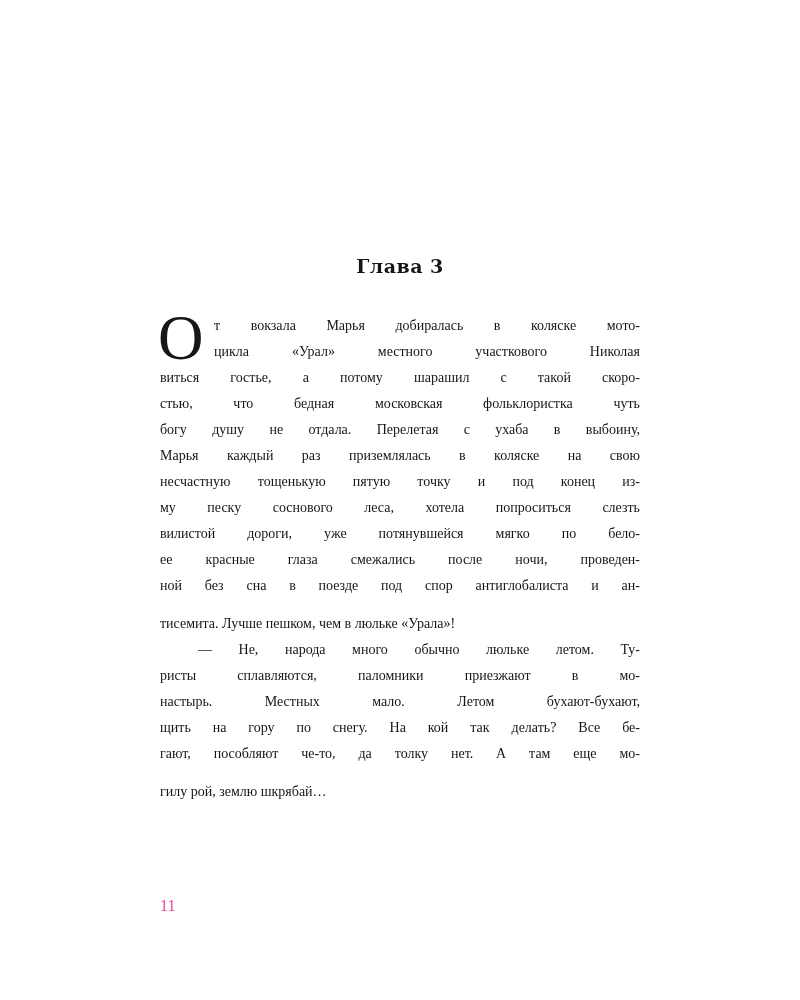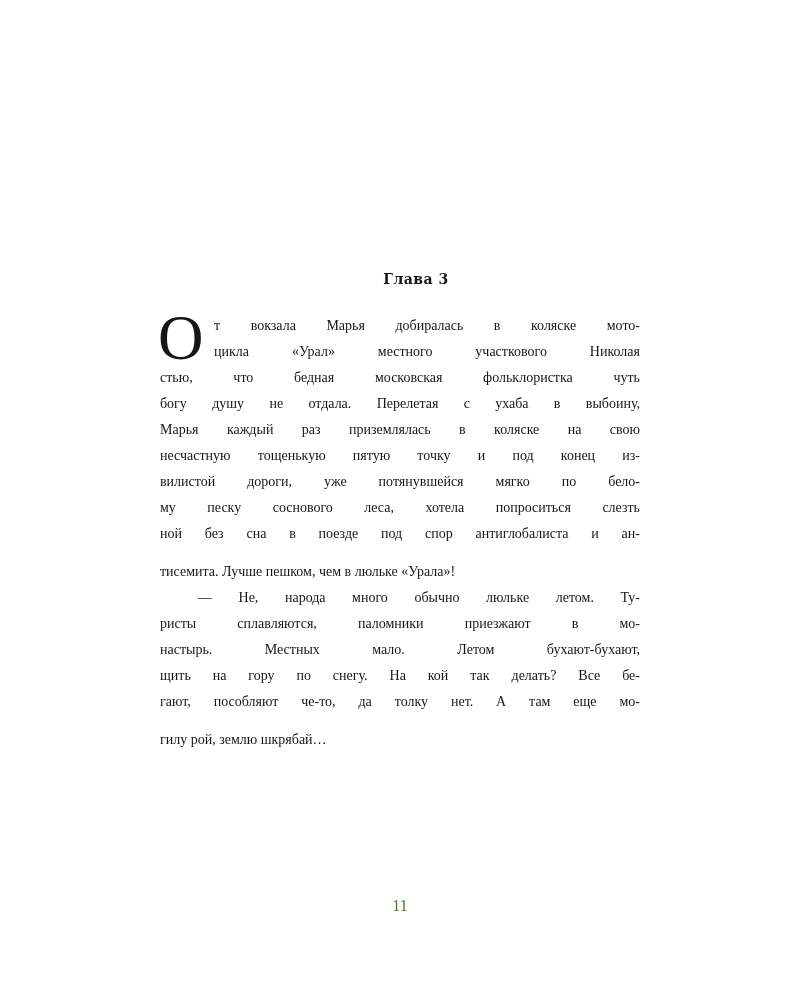--- a/index.html
+++ b/index.html
@@ -14,23 +14,23 @@
     background: #ffffff;
     font-family: "Liberation Serif", "DejaVu Serif", serif;
     color: #161616;
     overflow: hidden;
   }
   .chapter-title {
     position: absolute;
     top: 255px;
     left: 160px;
     width: 480px;
-    margin: 16px;
+    margin: 0;
     text-align: center;
-    font-size: 14px;
+    font-size: 19px;
     font-weight: bold;
     font-family: "DejaVu Serif", "Liberation Serif", serif;
     letter-spacing: 0.5px;
   }
   .text-block {
     position: absolute;
     left: 160px;
     top: 313px;
     width: 480px;
   }
@@ -63,44 +63,46 @@
     font-size: 63px;
     line-height: 56px;
     font-weight: normal;
     color: #161616;
   }
   .page-number {
     position: absolute;
     top: 897px;
     left: 160px;
     width: 480px;
-    text-align: center;
+    text-align: left;
     font-size: 16px;
-    color: #4d7c0f;
+    color: #ec4899;
   }
 </style>
 </head>
 <body>
 
 <div class="book-page">
 
   <h2 class="chapter-title">Глава 3</h2>
 
   <div class="text-block">
 
     <div class="paragraph">
       <span class="drop-cap">О</span>
       <div class="line dc">т вокзала Марья добиралась в коляске мото-</div>
       <div class="line dc">цикла «Урал» местного участкового Николая</div>
+      <div class="line">виться гостье, а потому шарашил с такой скоро-</div>
       <div class="line">стью, что бедная московская фольклористка чуть</div>
       <div class="line">богу душу не отдала. Перелетая с ухаба в выбоину,</div>
       <div class="line">Марья каждый раз приземлялась в коляске на свою</div>
       <div class="line">несчастную тощенькую пятую точку и под конец из-</div>
+      <div class="line">му песку соснового леса, хотела попроситься слезть</div>
       <div class="line">вилистой дороги, уже потянувшейся мягко по бело-</div>
-      <div class="line">му песку соснового леса, хотела попроситься слезть</div>
+      <div class="line">ее красные глаза смежались после ночи, проведен-</div>
       <div class="line">ной без сна в поезде под спор антиглобалиста и ан-</div>
       <div class="line para-last">тисемита. Лучше пешком, чем в люльке «Урала»!</div>
     </div>
 
     <div class="paragraph">
       <div class="line indent">— Не, народа много обычно люльке летом. Ту-</div>
       <div class="line">ристы сплавляются, паломники приезжают в мо-</div>
       <div class="line">настырь. Местных мало. Летом бухают-бухают,</div>
       <div class="line">щить на гору по снегу. На кой так делать? Все бе-</div>
       <div class="line">гают, пособляют че-то, да толку нет. А там еще мо-</div>

